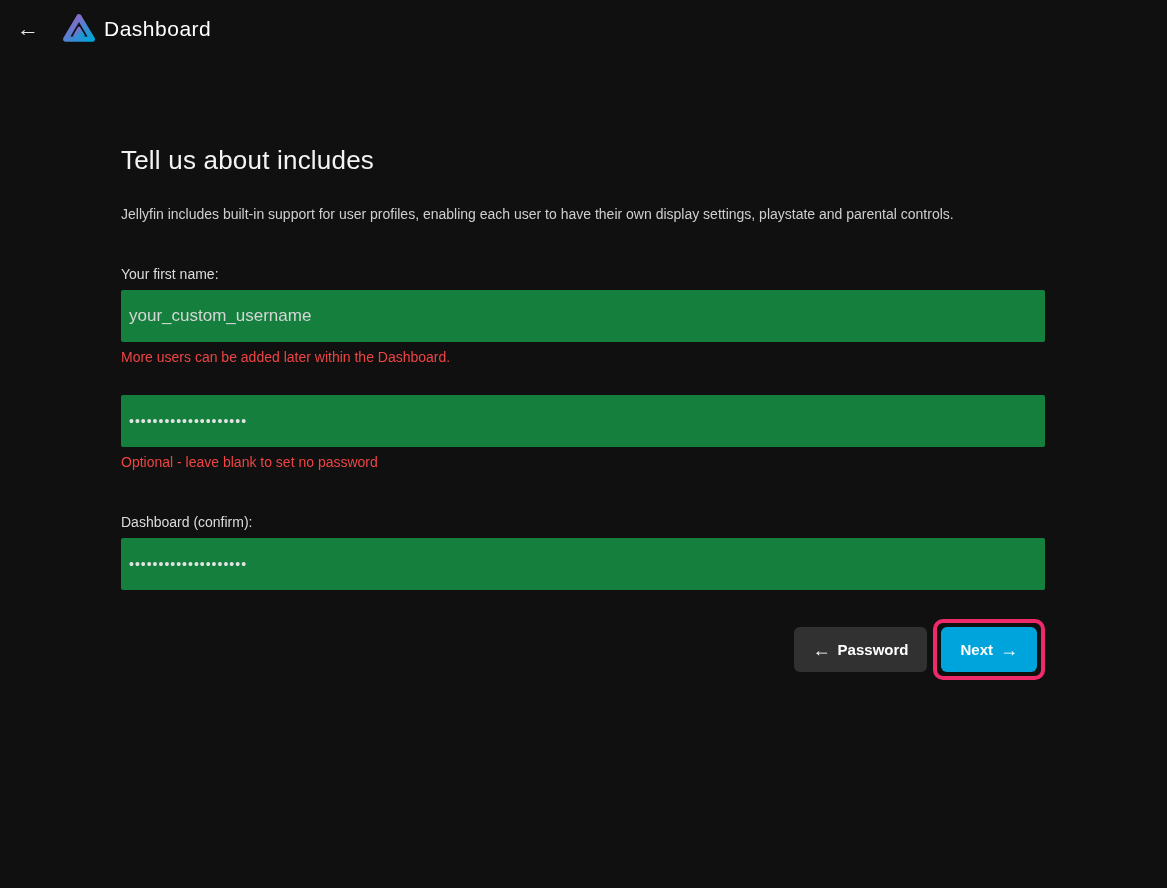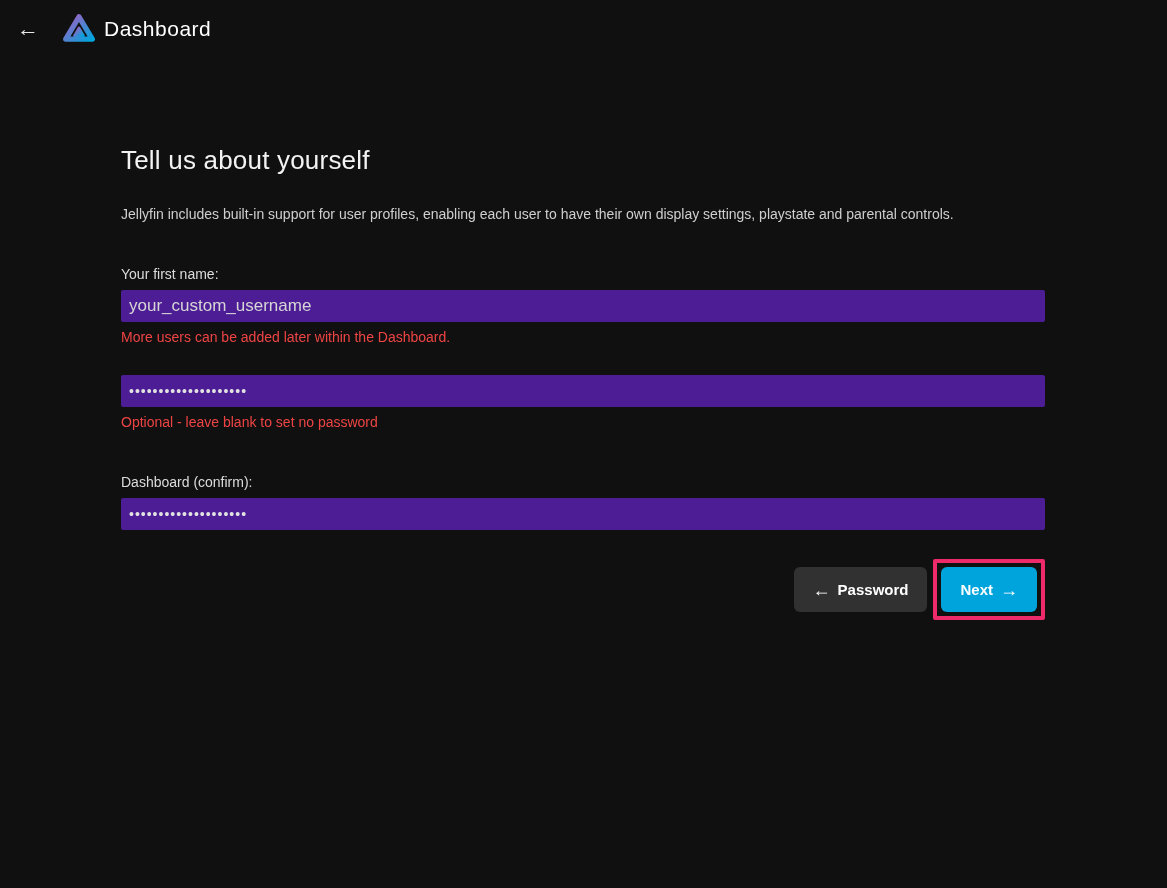--- a/index.html
+++ b/index.html
@@ -49,27 +49,27 @@
 
   .field { margin-bottom: 30px; }
   .field-label {
     display: block;
     font-size: 14px; color: #dcdcdc;
     margin-bottom: 8px;
     margin-top: 44px;
   }
   .field input {
     display: block;
-    width: 100%; height: 16px;
-    background: #4c1d95;
+    width: 100%; height: 52px;
+    background: #15803d;
     border: none; border-radius: 2px;
     color: #d6d6d6;
     font-family: "Liberation Sans", "DejaVu Sans", sans-serif;
     font-size: 17px;
-    padding: 16px 8px;
+    padding: 0 8px;
     outline: none;
   }
   .field input.masked {
     font-size: 14px;
     letter-spacing: 1px;
     color: #e2e2e2;
   }
   .field-helper {
     font-size: 14px; color: #ef4444;
     margin-top: 7px;
@@ -91,21 +91,21 @@
     padding: 0 19px;
   }
   .btn .arrow { font-size: 18px; font-weight: 400; line-height: 1; }
   .btn-previous { background: #313131; }
   .btn-previous .arrow { margin-right: 7px; }
   .btn-next { background: #00a4dc; }
   .btn-next .arrow { margin-left: 7px; }
   .highlight-box {
     margin-left: 6px;
     border: 4px solid #ef2a6a;
-    border-radius: 2px;
+    border-radius: 10px;
     padding: 4px;
     background: transparent;
   }
 </style>
 </head>
 <body>
 
 <div class="page">
 
   <div class="header">
@@ -119,21 +119,21 @@
           </linearGradient>
         </defs>
         <path d="M32 9 L57 51 L7 51 Z" fill="none" stroke="url(#jfgrad)" stroke-width="10" stroke-linejoin="round"></path>
         <path d="M32 30 L40.5 44.5 L23.5 44.5 Z" fill="url(#jfgrad)" stroke="url(#jfgrad)" stroke-width="5" stroke-linejoin="round"></path>
       </svg>
       <span class="brand-title">Dashboard</span>
     </div>
   </div>
 
   <div class="main">
-    <h1 class="page-title">Tell us about yourself</h1>
+    <h1 class="page-title">Tell us about includes</h1>
     <p class="page-desc">Jellyfin includes built-in support for user profiles, enabling each user to have their own display settings, playstate and parental controls.</p>
 
     <div class="field">
       <label class="field-label">Your first name:</label>
       <input type="text" value="your_custom_username" style="">
       <div class="field-helper">More users can be added later within the Dashboard.</div>
     </div>
 
     <div class="field">
       <input type="text" class="masked" value="••••••••••••••••••••" style="">

